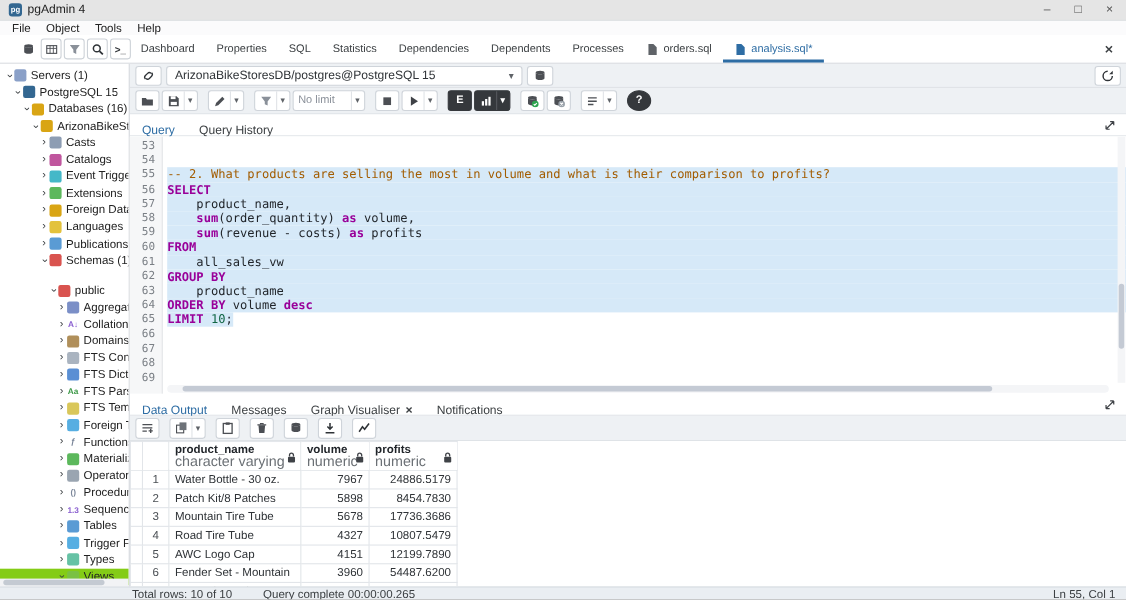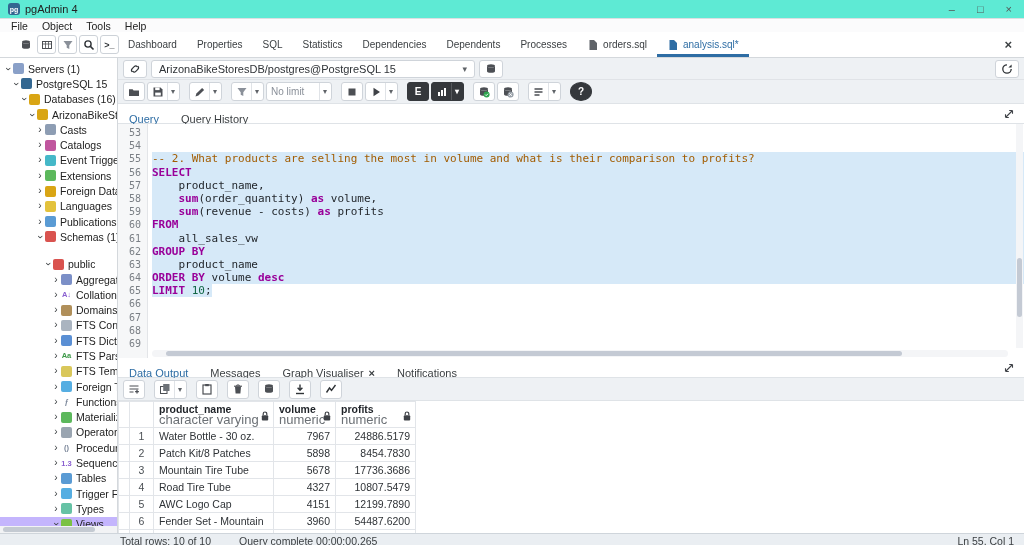--- a/index.html
+++ b/index.html
@@ -2,21 +2,21 @@
 <html><head>
 <meta charset="utf-8">
 <style>
   * { margin:0; padding:0; box-sizing:border-box; }
   html,body { background:#888; }
   .window{
     width:1024px; height:545px; background:#fff; position:relative; overflow:hidden;
     font-family:"Liberation Sans", sans-serif; color:#222; margin:0 auto;
   }
   
-  .titlebar{ height:19px; background:#5eead4; border-bottom:1px solid #dcdfe2;
+  .titlebar{ height:19px; background:#e5e5e5; border-bottom:1px solid #dcdfe2;
     display:flex; align-items:center; padding:0 8px; font-size:11px; }
   .logo{ width:12px; height:12px; background:#336791; border-radius:3px; margin-right:5px;
     display:inline-flex; align-items:center; justify-content:center; color:#fff; font-size:7px; font-weight:bold;}
   .win-controls{ margin-left:auto; display:flex; gap:22px; color:#555; font-size:11px; padding-right:4px;}
   .win-controls span{ cursor:default; }
   
   .menubar{ height:13px; display:flex; align-items:center; font-size:10.5px; background:#fbfbfc; padding-left:4px;}
   .menubar span{ padding:0 7px; }
   
   .topbar{ height:26px; display:flex; align-items:stretch; border-bottom:1px solid #d4d8dc; background:#fff;}
@@ -28,21 +28,21 @@
   .mtab{ padding:0 10px; display:flex; align-items:center; gap:5px; white-space:nowrap;}
   .mtab.active{ color:#2e6da4; box-shadow:inset 0 -3px 0 #2e6da4; }
   .mtab .ficon{ width:11px; height:11px; display:inline-block; color:#5f6368;}
   .mtab.active .ficon{ color:#2e6da4; }
   .tabbar-close{ margin-left:auto; padding:0 12px; display:flex; align-items:center; font-size:13px; color:#3c4043; font-weight:bold;}
   
   .app-body{ display:flex; height:475px; }
   .sidebar{ width:118px; flex-shrink:0; border-right:1px solid #d4d8dc; overflow:hidden; position:relative;
     font-size:10.5px; padding-top:3px; background:#fff;}
   .tree-row{ height:15.3px; display:flex; align-items:center; white-space:nowrap; overflow:hidden;}
-  .tree-row.selected{ background:#c4b5fd; }
+  .tree-row.selected{ background:#84cc16; }
   .chev{ width:10px; flex-shrink:0; text-align:center; color:#3c4043; font-size:10px; line-height:10px; display:inline-block;}
   .chev.down{ transform:rotate(90deg); }
   .ticon{ width:11px; height:11px; flex-shrink:0; margin-right:4px; border-radius:2px;
     display:inline-flex; align-items:center; justify-content:center; font-size:7.5px; font-weight:bold;}
   .tlabel{ overflow:hidden; }
   .side-hscroll{ position:absolute; bottom:0; left:0; right:0; height:7px; background:#f2f3f5;}
   .side-hscroll .thumb{ position:absolute; left:3px; top:1px; width:92px; height:5px; background:#c4cad2; border-radius:3px;}
   
   .main{ flex:1; min-width:0; display:flex; flex-direction:column; }
   .connection-bar{ height:22px; background:#eef1f4; border-bottom:1px solid #e0e3e7;

